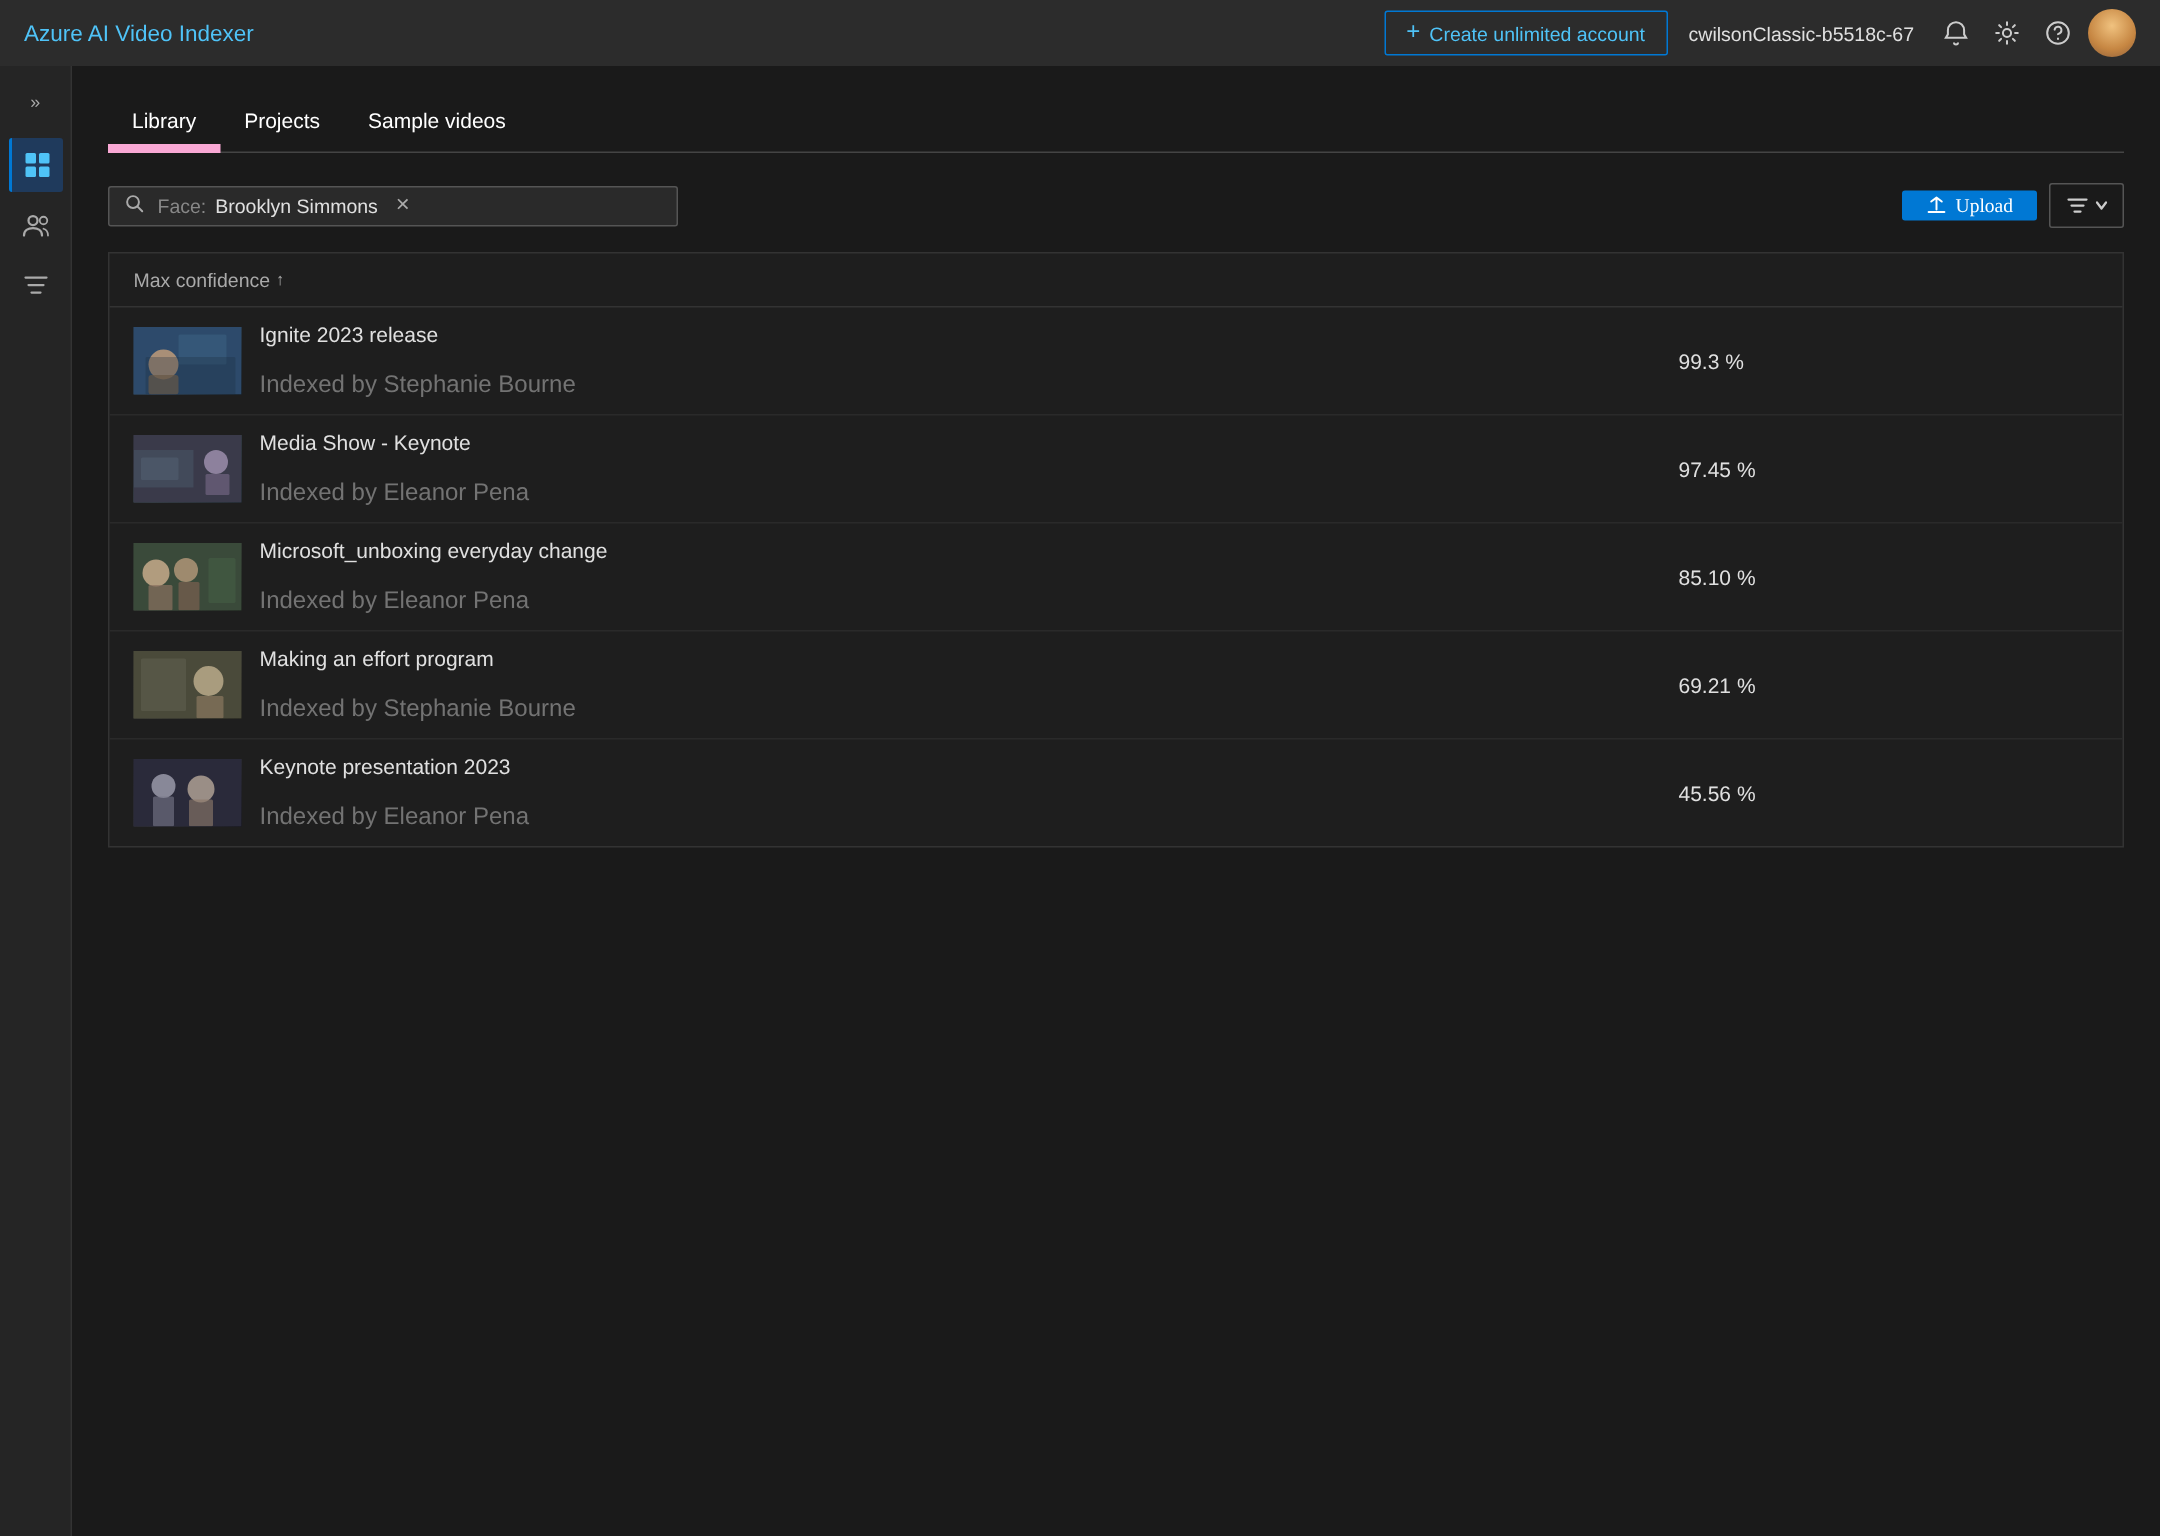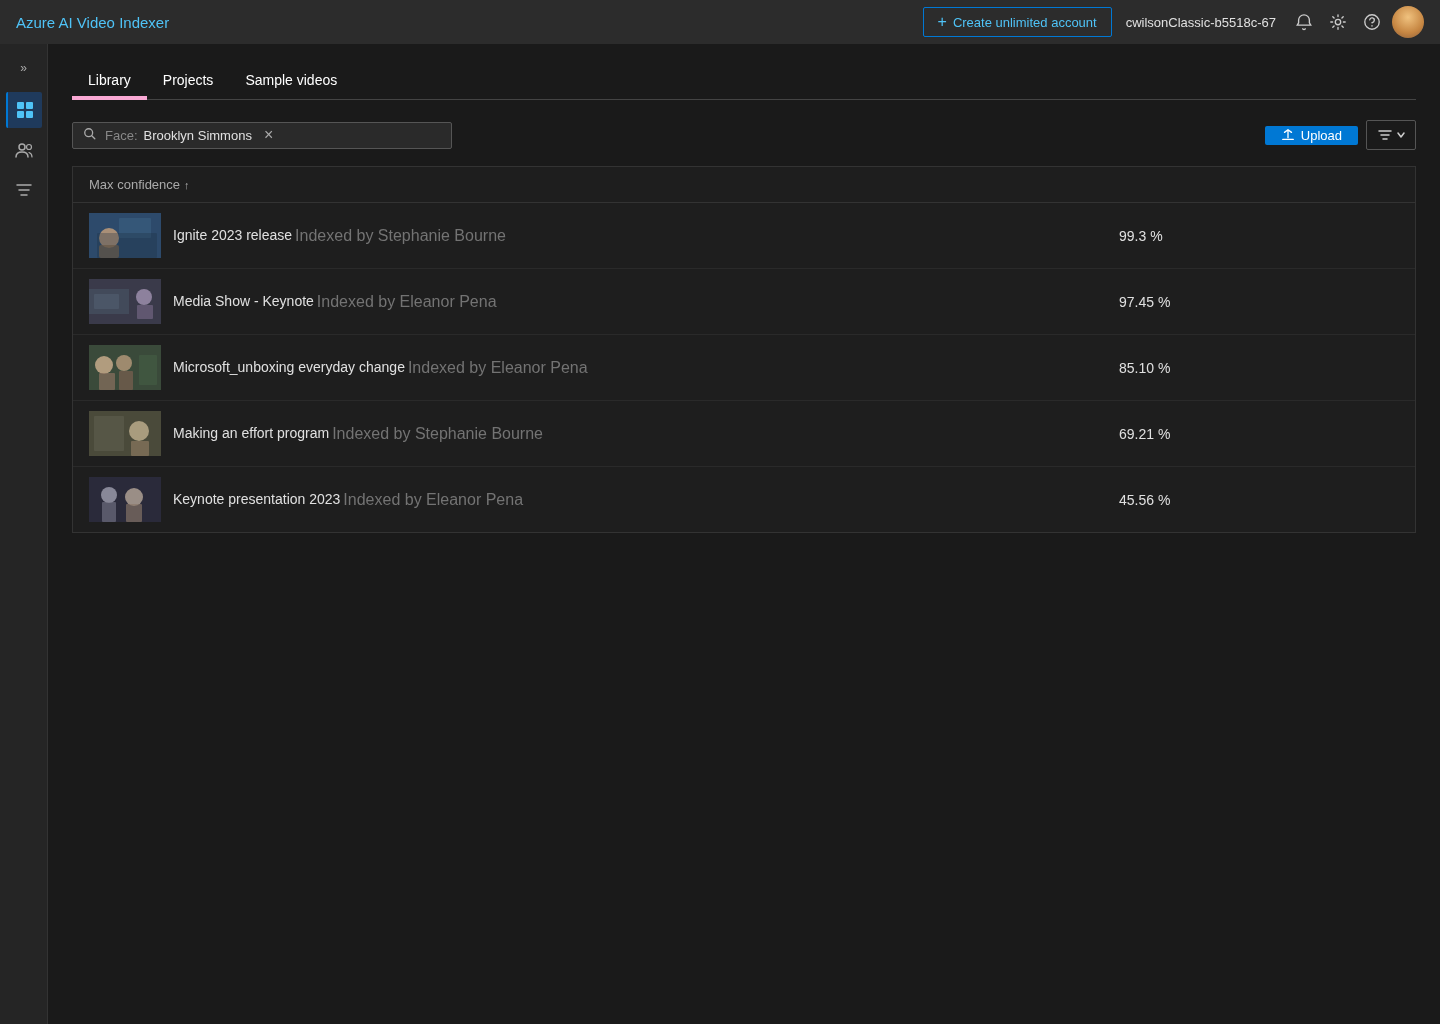--- a/index.html
+++ b/index.html
@@ -143,21 +143,21 @@
       padding: 8px 16px;
       cursor: pointer;
       color: #ffffff;
       font-size: 14px;
       position: relative;
       border-bottom: 2px solid transparent;
       margin-bottom: -1px;
     }
     .tab.active {
       color: #fff;
-      border-bottom: 4px solid #f9a8d4;
+      border-bottom: 6px solid #f9a8d4;
     }
 
     
     .search-actions {
       display: flex;
       align-items: center;
       justify-content: space-between;
       margin-bottom: 16px;
     }
     .search-box {
@@ -191,28 +191,30 @@
       margin-left: 4px;
     }
 
     .actions-right {
       display: flex;
       align-items: center;
       gap: 8px;
     }
     .upload-btn {
       display: flex;
+      align-items: center;
       gap: 6px;
       background-color: #0078d4;
       color: #fff;
       border: none;
       padding: 2px 16px;
       cursor: pointer;
       font-size: 13px;
       border-radius: 2px;
+      font-family: Liberation Serif, serif;
     }
     .sort-btn {
       display: flex;
       align-items: center;
       gap: 4px;
       background-color: transparent;
       border: 1px solid #555;
       color: #ccc;
       padding: 6px 10px;
       cursor: pointer;
@@ -261,21 +263,21 @@
       gap: 12px;
     }
     .thumbnail {
       width: 72px;
       height: 45px;
       background-color: #333;
       flex-shrink: 0;
       overflow: hidden;
       position: relative;
     }
-    .media-info { display: flex; flex-direction: row; gap: 3px; }
+    .media-info { display: flex; flex-direction: column; gap: 17px; }
     .media-title {
       color: #e0e0e0;
       font-size: 14px;
     }
     .media-subtitle {
       color: #737373;
       font-size: 16px;
     }
     .confidence-cell {
       width: 280px;

